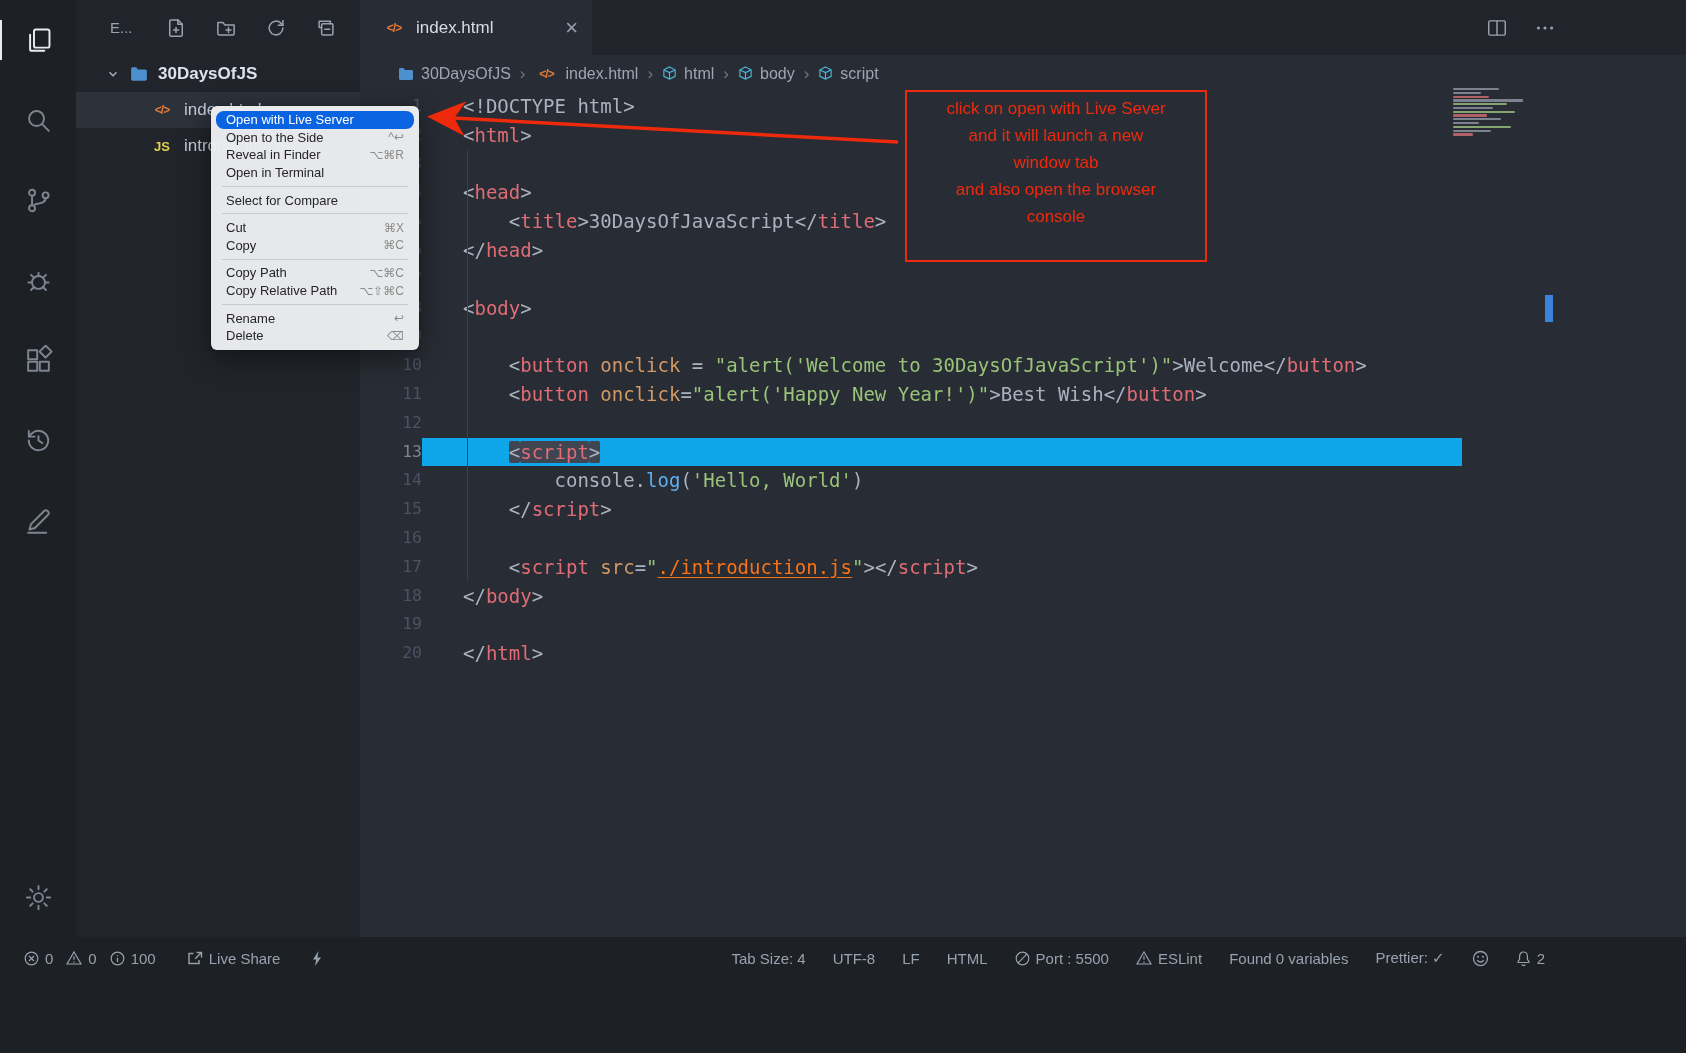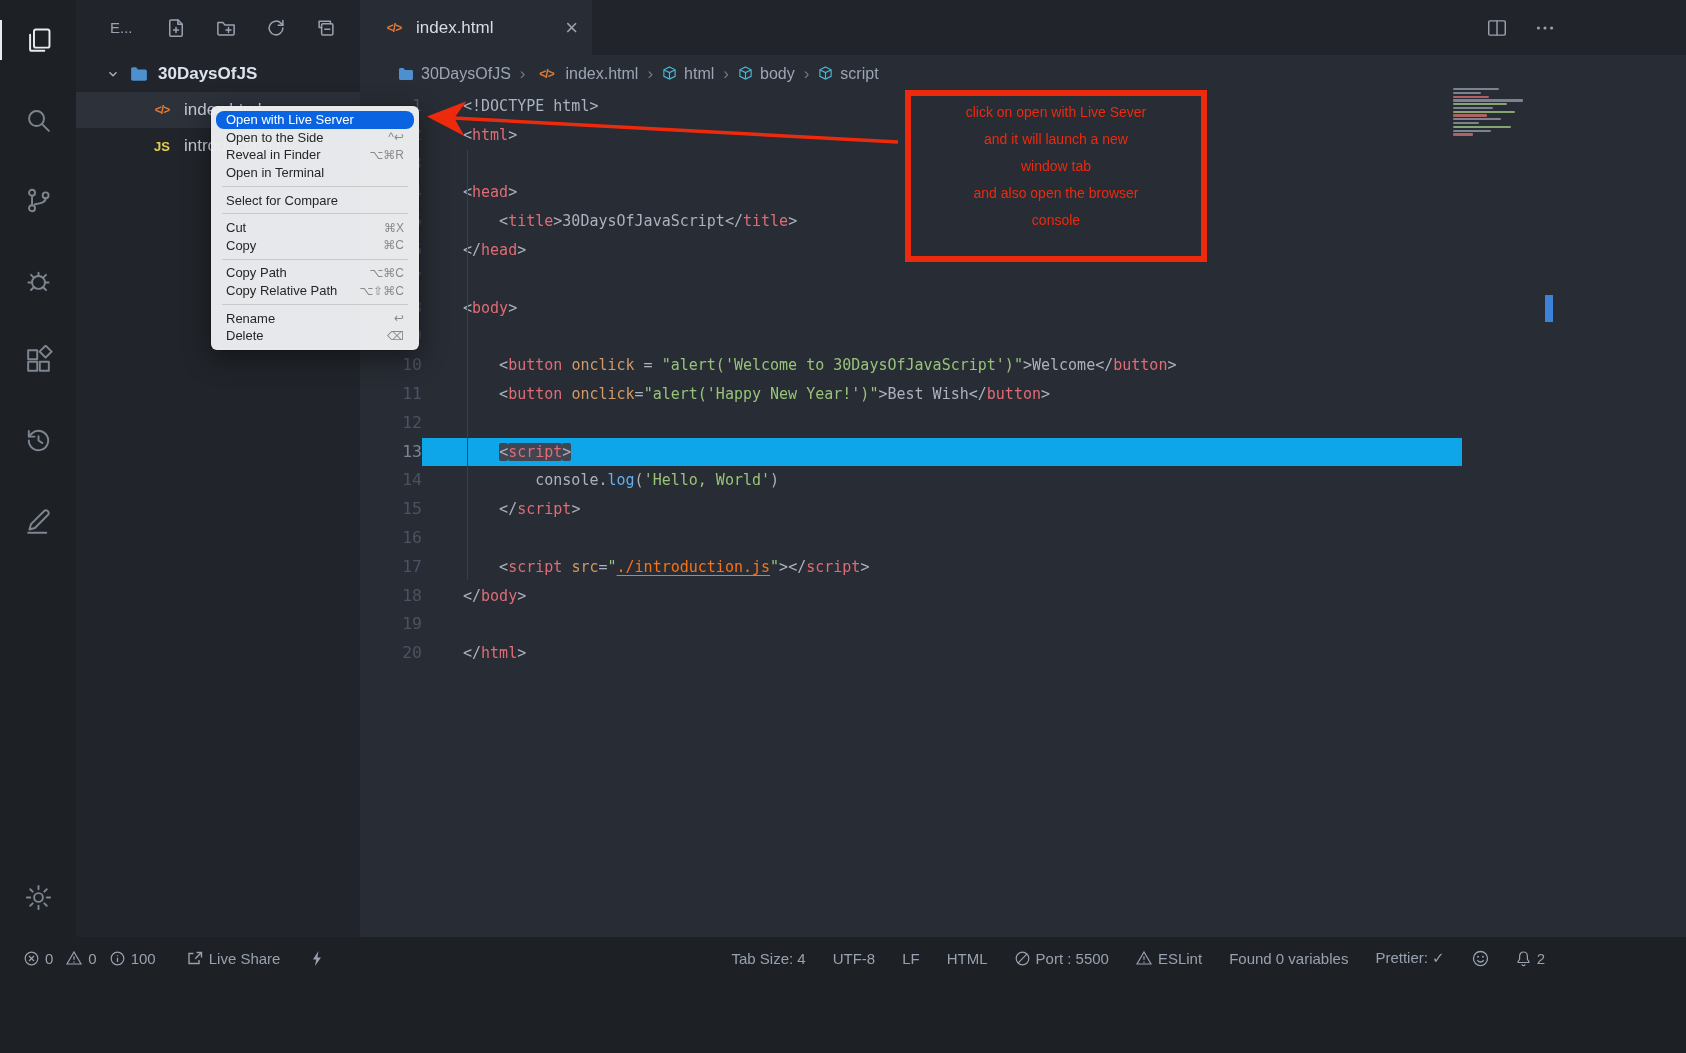--- a/index.html
+++ b/index.html
@@ -37,21 +37,21 @@
   .tab-actions{position:absolute;right:130px;top:0;height:55px;display:flex;align-items:center;gap:26px;}
   .tab-actions svg{width:22px;height:22px;stroke:#9aa2b0;fill:none;stroke-width:1.3;cursor:pointer;}
   #breadcrumbs{position:absolute;left:0;top:55px;right:0;height:37px;display:flex;align-items:center;gap:9px;padding-left:38px;color:#9da5b4;font-size:16px;background:#282c34;}
   .bc-item{display:inline-flex;align-items:center;gap:7px;cursor:pointer;}
   .bc-sep{color:#707a88;font-size:17px;}
 
   #code-area{position:absolute;left:0;top:92px;right:0;bottom:0;font-family:"DejaVu Sans Mono","Liberation Mono",monospace;}
   .code-line{display:flex;height:28.8px;width:1102px;}
   .ln{flex:none;width:62px;text-align:right;font-size:16.5px;line-height:28.8px;color:#4b5263;user-select:none;}
   .current .ln{color:#7b8496;}
-  .code-text{flex:1;padding-left:41px;font-size:15px;line-height:28.8px;white-space:pre;}
+  .code-text{flex:1;padding-left:41px;font-size:19px;line-height:28.8px;white-space:pre;}
   .current .code-text{background:#0ea5e9;}
   .tk-p{color:#abb2bf}.tk-tag{color:#e06c75}.tk-attr{color:#d19a66}.tk-str{color:#98c379}.tk-fn{color:#61afef}
   .tk-link{color:#f97316;text-decoration:underline;text-underline-offset:3px;}
   .occ{background:#3f4551;border-radius:2px;}
   #indent-guide{position:absolute;left:107px;top:58px;width:1px;height:430px;background:#3a404b;}
 
   #minimap{position:absolute;right:141px;top:88px;width:92px;display:flex;flex-direction:column;gap:1.6px;cursor:pointer;}
   .mm{height:2.2px;border-radius:1px;opacity:.85;}
   #overview-blue{position:absolute;left:1185px;top:295px;width:8px;height:27px;background:#3b82d8;}
 
@@ -67,21 +67,21 @@
   
   #context-menu{position:absolute;left:211px;top:106px;width:208px;background:rgba(236,237,239,.98);border-radius:6px;box-shadow:0 8px 28px rgba(0,0,0,.45),0 0 0 1px rgba(0,0,0,.15);padding:5px 0;z-index:40;font-size:13px;color:#262626;}
   .menu-item{display:flex;align-items:center;height:17.6px;padding:0 10px;margin:0 5px;border-radius:8px;cursor:pointer;}
   .menu-item .mi-short{margin-left:auto;color:#8a8a8a;font-size:12px;}
   .menu-item.hl{background:#0a63e1;color:#fff;}
   .menu-item.hl .mi-short{color:#fff;}
   .menu-sep{height:1px;background:#c9c9cb;margin:4.5px 11px;}
 
   
   #annotation-arrow{position:absolute;left:0;top:0;z-index:45;pointer-events:none;}
-  #annotation-box{position:absolute;left:905px;top:90px;width:302px;height:172px;border:6px solid #f97316;color:#ee2a0d;z-index:44;text-align:center;font-size:14px;line-height:27px;padding-top:3px;box-sizing:border-box;}
+  #annotation-box{position:absolute;left:905px;top:90px;width:302px;height:172px;border:2px solid #f97316;color:#ee2a0d;z-index:44;text-align:center;font-size:17px;line-height:27px;padding-top:3px;box-sizing:border-box;}
 </style>
 </head>
 <body>
 
 <div id="app">
 
   <div id="activity-bar">
     <div class="ab-item active">
       <svg viewBox="0 0 24 24">
           <rect x="8.5" y="3.5" width="12" height="14" rx="1.5"></rect>

